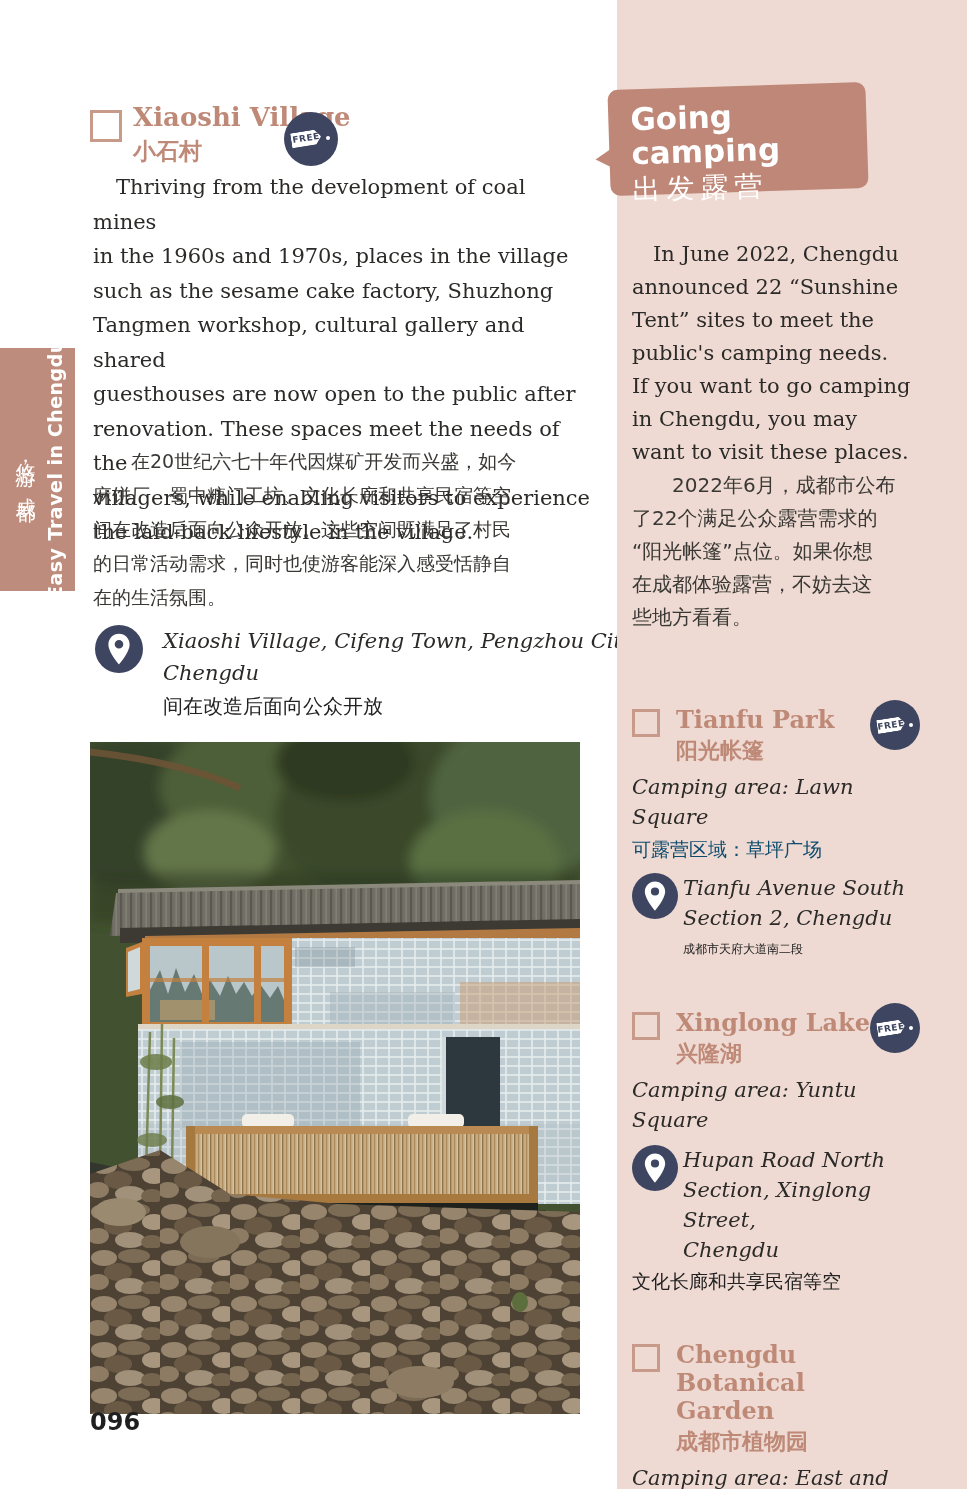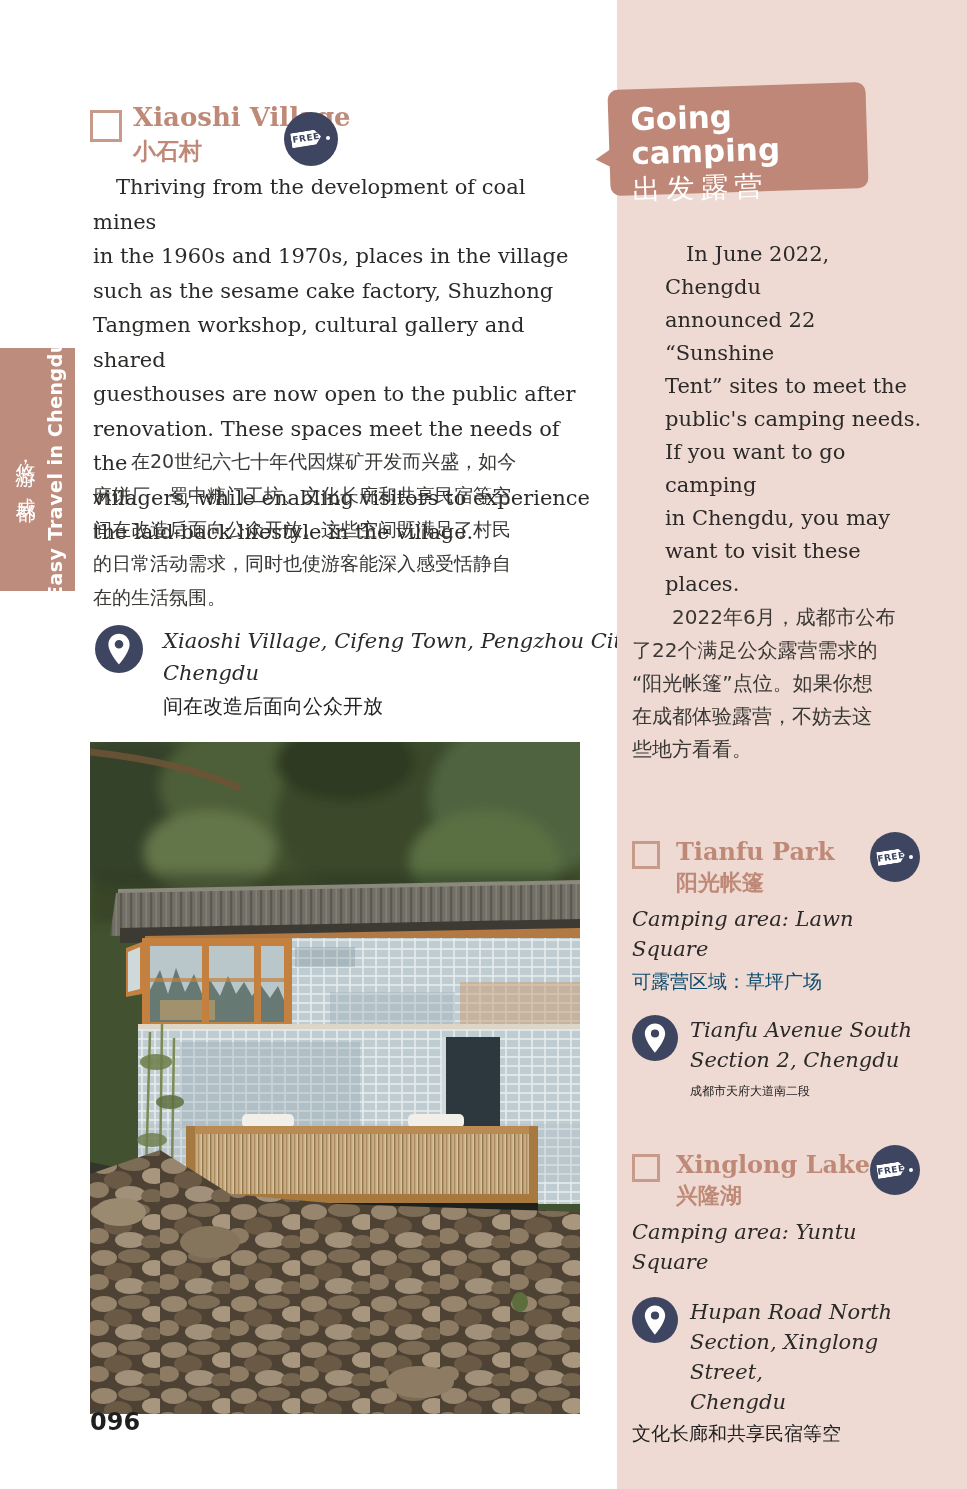--- a/index.html
+++ b/index.html
@@ -52,33 +52,33 @@
 
   
   .pink-col{position:absolute;left:617px;top:0;width:350px;height:1489px;background:#eedad2;}
   .banner{position:absolute;left:-8px;top:86px;width:258px;height:106px;background:#bf8777;
           border-radius:10px;transform:rotate(-1.8deg);padding:13px 0 0 22px;box-sizing:border-box;z-index:2;}
   .banner:before{content:"";position:absolute;left:-14px;top:58px;width:0;height:0;
           border-top:11px solid transparent;border-bottom:9px solid transparent;border-right:17px solid #bf8777;}
   .banner-en{font:bold 31px/34px "DejaVu Sans","Liberation Sans",sans-serif;color:#fff;}
   .banner-cn{font:400 28px/34px "DejaVu Sans","Liberation Sans",sans-serif;color:#fff;letter-spacing:6px;margin-top:3px;}
   .rc{position:absolute;left:15px;top:238px;width:290px;}
-  .rc-para-en{font-size:21px;line-height:33px;text-indent:1em;margin-left:33px;}
+  .rc-para-en{font-size:21px;line-height:33px;text-indent:1em;}
   .rc-para-cn{white-space:pre-line;font-family:"DejaVu Sans","Liberation Sans",sans-serif;
               font-size:20px;line-height:33px;text-indent:2em;color:#3a3835;}
   .sec{margin-top:46px;}
   .sec-first{margin-top:72px;}
   .sec-head{display:flex;gap:16px;position:relative;}
   .sec-titles{flex:1 1 auto;}
   .s-ten{font:bold 24px/28px "DejaVu Serif","Liberation Serif",serif;color:#bf8977;white-space:pre-line;}
   .s-tcn{font:bold 22px/26px "DejaVu Sans","Liberation Sans",sans-serif;color:#bf8977;margin-top:4px;}
   .sec-free{position:absolute;right:2px;top:-6px;}
   .camp-en{font-style:italic;font-size:21px;line-height:30px;margin-top:8px;white-space:pre-line;}
   .camp-cn{font-size:19px;line-height:28px;margin-top:3px;color:#0c4a6e;}
-  .addr-row{display:flex;gap:12px;margin-top:20px;}
+  .addr-row{display:flex;gap:5px;margin-top:10px;}
   .sec .addr-en{font-size:21px;line-height:30px;}
   .sec .addr-cn{font-size:12px;line-height:28px;}
   .addr-cn-flush{font-size:19px;line-height:28px;margin-top:2px;color:#222;}
 </style>
 </head>
 <body>
 
 <div class="page">
 
   <div class="side-tab">

